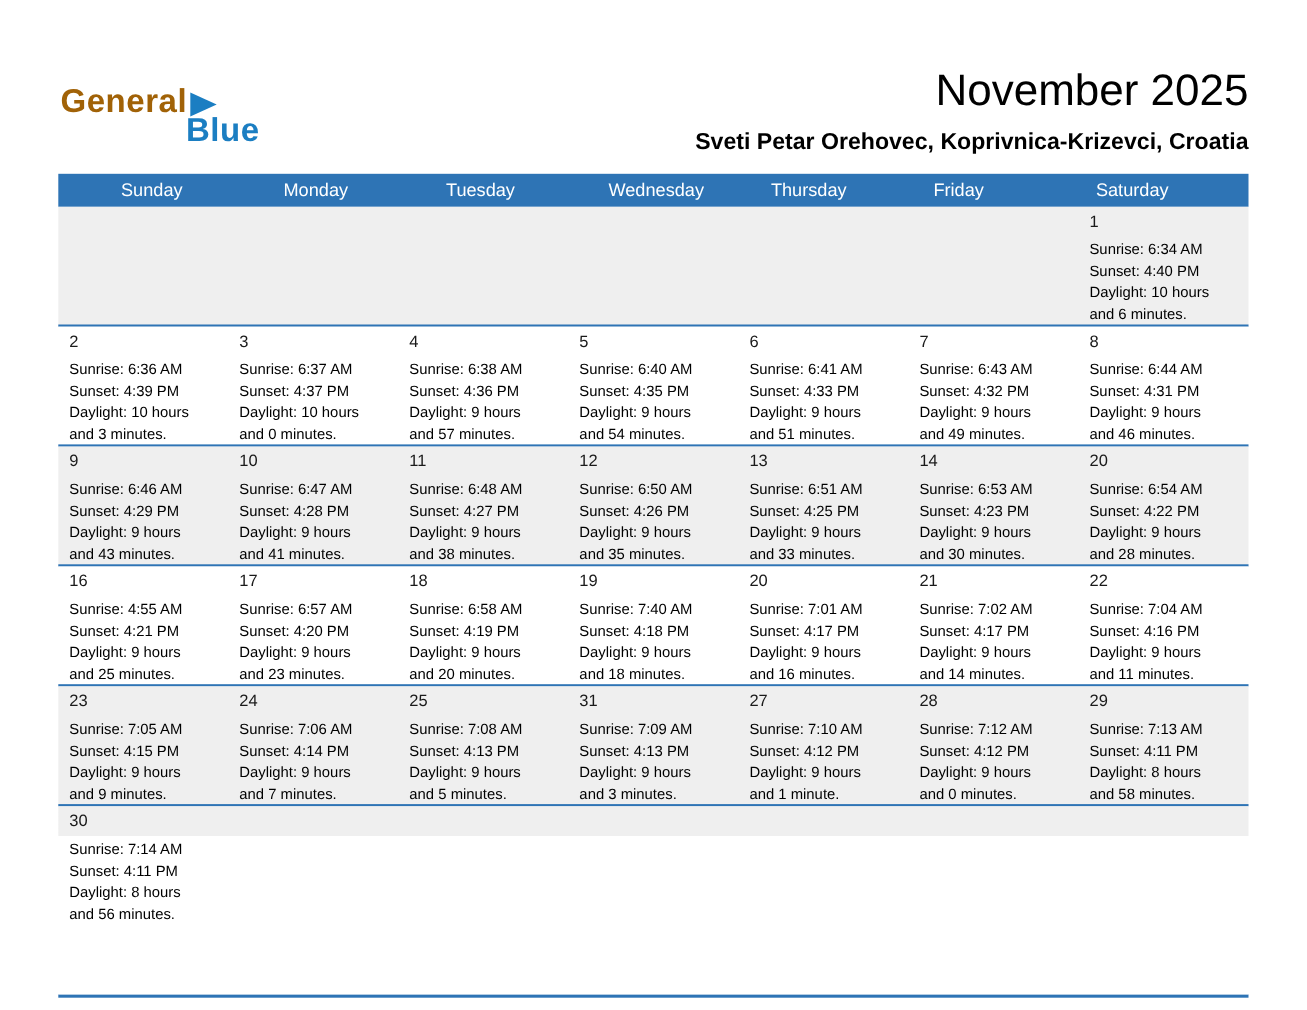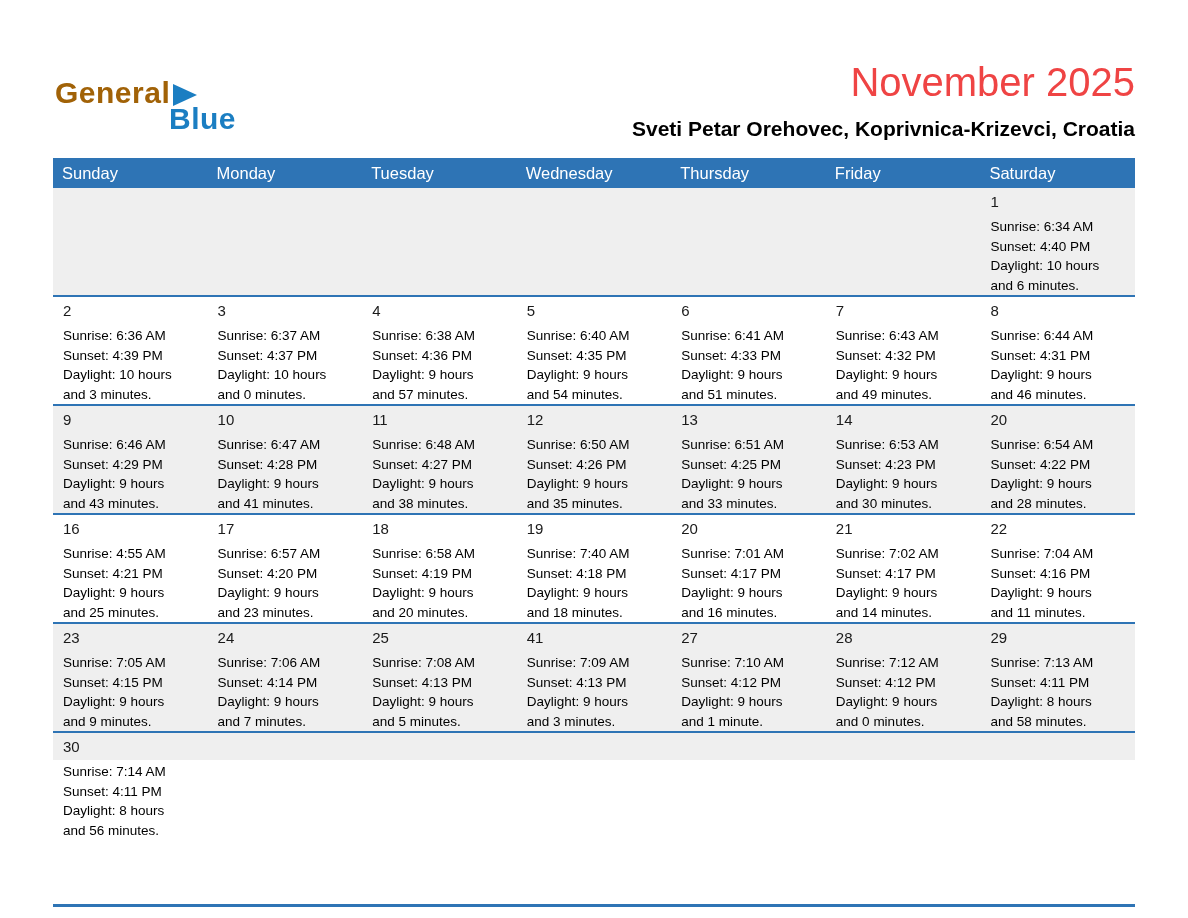--- a/index.html
+++ b/index.html
@@ -48,21 +48,21 @@
     letter-spacing: 0.5px;
   }
 
   
   .month-title {
     position: absolute;
     top: 60px;
     right: 53px;
     font-size: 40px;
     font-weight: 400;
-    color: #ef4444;
+    color: #000000;
     text-align: left;
   }
   .location-subtitle {
     position: absolute;
     top: 117px;
     right: 53px;
     font-size: 21px;
     font-weight: 700;
     color: #000000;
     text-align: right;
@@ -79,20 +79,21 @@
     flex-direction: column;
     border-bottom: 3px solid var(--line-blue, #2e74b5);
     box-sizing: border-box;
   }
   .weekday-header {
     display: grid;
     grid-template-columns: repeat(7, 1fr);
     background: var(--header-blue, #2e74b5);
     height: 30px;
     flex: 0 0 30px;
+    padding-left: 48px;
   }
   .weekday {
     color: #ffffff;
     font-size: 16.5px;
     line-height: 30px;
     padding-left: 9px;
     white-space: nowrap;
     overflow: hidden;
   }
   .calendar-grid {
@@ -351,21 +352,21 @@
             <div class="day-line">and 7 minutes.</div>
           </div>
           <div class="day-cell">
             <div class="day-number">25</div>
             <div class="day-line">Sunrise: 7:08 AM</div>
             <div class="day-line">Sunset: 4:13 PM</div>
             <div class="day-line">Daylight: 9 hours</div>
             <div class="day-line">and 5 minutes.</div>
           </div>
           <div class="day-cell">
-            <div class="day-number">41</div>
+            <div class="day-number">31</div>
             <div class="day-line">Sunrise: 7:09 AM</div>
             <div class="day-line">Sunset: 4:13 PM</div>
             <div class="day-line">Daylight: 9 hours</div>
             <div class="day-line">and 3 minutes.</div>
           </div>
           <div class="day-cell">
             <div class="day-number">27</div>
             <div class="day-line">Sunrise: 7:10 AM</div>
             <div class="day-line">Sunset: 4:12 PM</div>
             <div class="day-line">Daylight: 9 hours</div>

